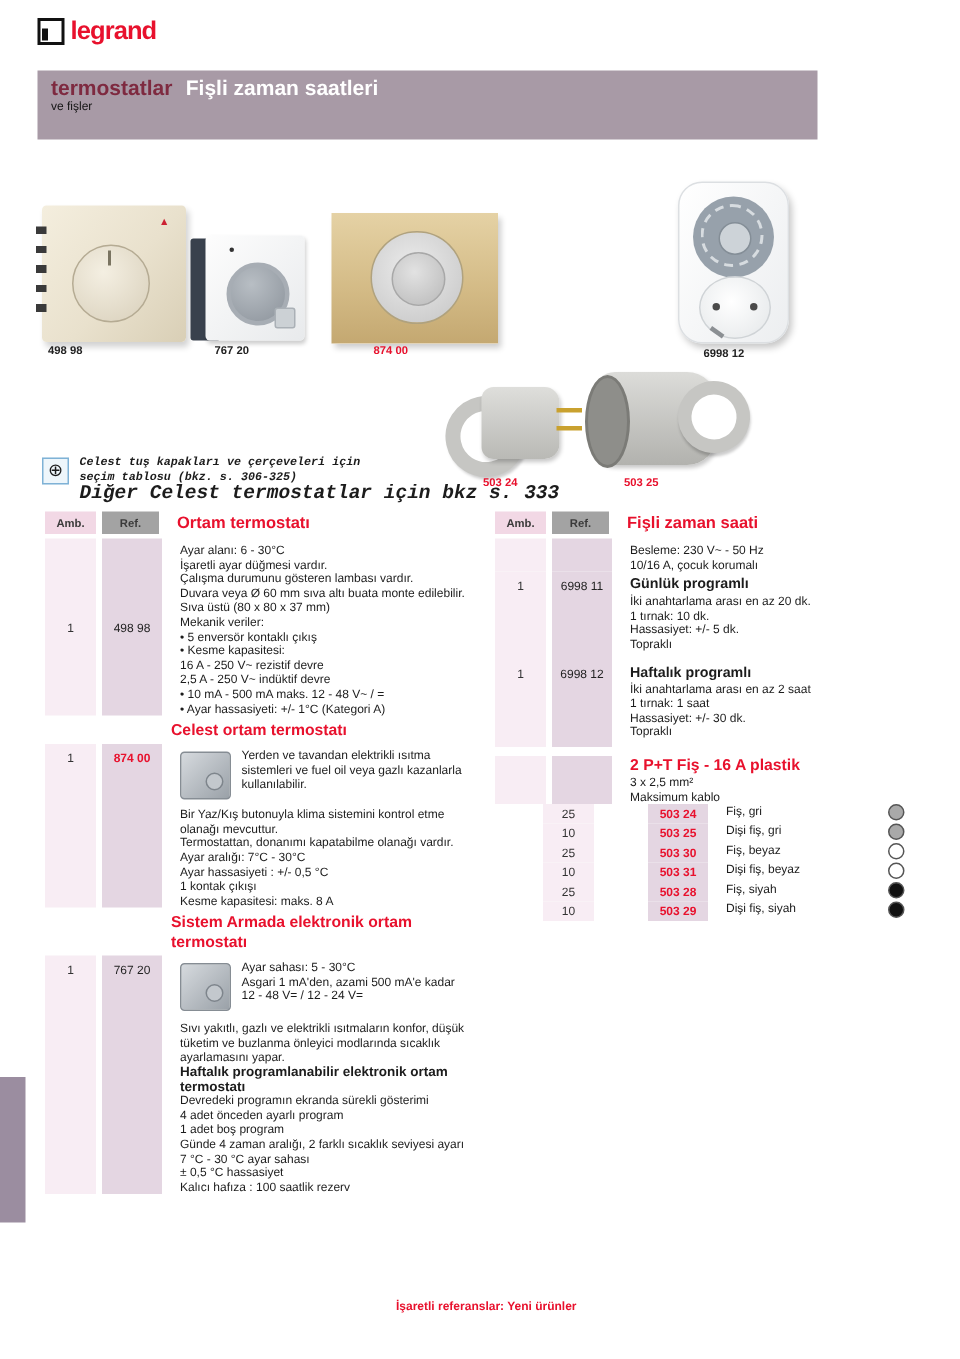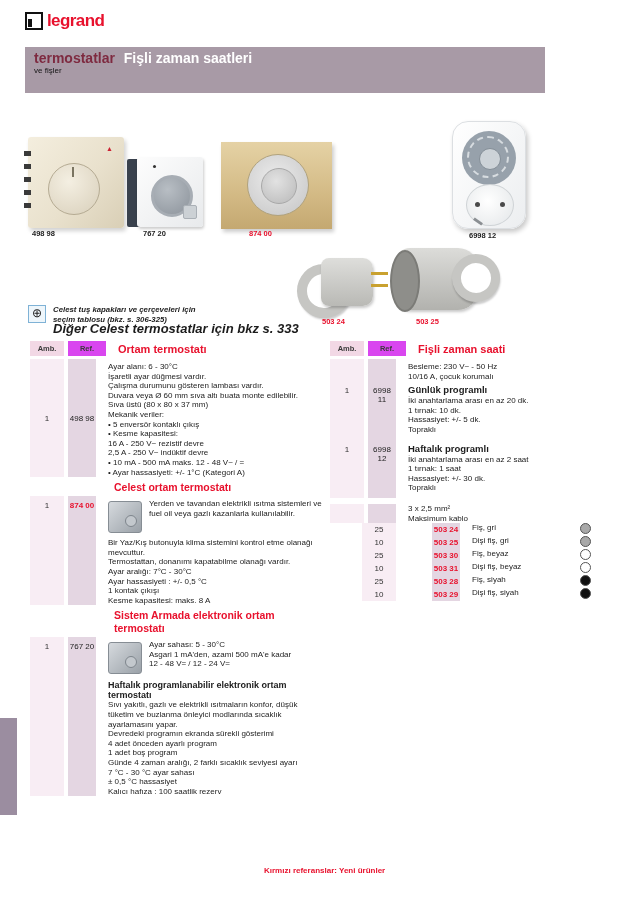--- a/index.html
+++ b/index.html
@@ -68,34 +68,34 @@
   .plug2{position:absolute;left:388px;top:246px;width:112px;height:70px;}
   .plug2-body{position:absolute;left:8px;top:2px;width:82px;height:62px;border-radius:14px 20px 20px 14px;
       background:linear-gradient(180deg,#dcdcd9,#b2b2ae);box-shadow:1px 2px 3px rgba(0,0,0,.22);}
   .plug2-open{position:absolute;left:2px;top:4px;width:26px;height:58px;border-radius:50%;background:#8e8e8a;border:2px solid #7b7b77;}
   .plug2-ring{position:absolute;right:0;top:8px;width:30px;height:30px;border-radius:50%;border:9px solid #c6c6c3;background:#fff;transform:rotate(14deg);box-shadow:1px 2px 2px rgba(0,0,0,.2);}
 
   
   .note{position:absolute;left:28px;top:305px;display:flex;gap:7px;}
   .note-icon{width:16px;height:16px;border:1px solid #7fb2d6;background:#eef6fb;color:#1a1a1a;
       font-size:12px;line-height:15px;text-align:center;flex:none;}
-  .note-text{font-size:7.8px;line-height:9.2px;color:#1a1a1a;font-style:italic;font-weight:bold;}
+  .note-text{font-size:7.8px;line-height:9.2px;color:#1a1a1a;font-style:italic;font-weight:bold;font-family:Liberation Mono, monospace;}
 
   
   .table{position:absolute;top:341px;}
   .table.left{left:30px;width:292px;}
   .table.right{left:330px;width:290px;}
   .thead{display:flex;gap:4px;height:15px;}
   .th-amb{width:34px;background:#f2d8e5;font-size:7.5px;font-weight:bold;color:#3a3a3a;display:flex;align-items:center;justify-content:center;}
-  .th-ref{width:38px;background:#d946ef;font-size:7.5px;font-weight:bold;color:#3a3a3a;display:flex;align-items:center;justify-content:center;}
+  .th-ref{width:38px;background:#a3a3a3;font-size:7.5px;font-weight:bold;color:#3a3a3a;display:flex;align-items:center;justify-content:center;}
   .th-title{flex:1;padding-left:8px;color:#e8112d;font-weight:bold;font-size:11px;display:flex;align-items:center;white-space:nowrap;}
 
   .group{display:flex;gap:4px;}
   .col-amb{width:34px;background:#f8edf4;font-size:8px;color:#333;text-align:center;flex:none;box-sizing:border-box;}
-  .col-ref{width:28px;background:#e4d6e2;font-size:8px;color:#222;text-align:center;flex:none;box-sizing:border-box;}
+  .col-ref{width:40px;background:#e4d6e2;font-size:8px;color:#222;text-align:center;flex:none;box-sizing:border-box;}
   .col-ref.red{color:#e8112d;font-weight:bold;}
   .col-body{flex:1;padding-left:8px;min-width:0;}
   .vcenter{display:flex;flex-direction:column;justify-content:center;}
   .vtop{padding-top:5px;}
 
   .ln{display:block;font-size:8px;line-height:9.6px;color:#1c1c1c;}
   .ln.strong{font-weight:bold;font-size:9px;}
   .row-name{display:block;font-size:9.5px;font-weight:bold;color:#1c1c1c;line-height:12px;}
   .sec-title{color:#e8112d;font-weight:bold;font-size:10.5px;line-height:13px;margin:4px 0 2px 84px;white-space:nowrap;}
 
@@ -243,22 +243,22 @@
     <div class="group">
       <div class="col-amb vtop">1</div>
       <div class="col-ref vtop">767 20</div>
       <div class="col-body pad-top">
         <div class="mini-img"></div>
         <span class="ln">Ayar sahası: 5 - 30°C</span>
         <span class="ln">Asgari 1 mA'den, azami 500 mA'e kadar</span>
         <span class="ln">12 - 48 V= / 12 - 24 V=</span>
         <div class="clear"></div>
         <div class="gap5"></div>
+        <span class="ln">Sıvı yakıtlı, gazlı ve elektrikli ısıtmaların konfor, düşük tüketim ve buzlanma önleyici modlarında sıcaklık ayarlamasını yapar.</span>
         <span class="ln strong">Haftalık programlanabilir elektronik ortam termostatı</span>
-        <span class="ln">Sıvı yakıtlı, gazlı ve elektrikli ısıtmaların konfor, düşük tüketim ve buzlanma önleyici modlarında sıcaklık ayarlamasını yapar.</span>
         <span class="ln">Devredeki programın ekranda sürekli gösterimi</span>
         <span class="ln">4 adet önceden ayarlı program</span>
         <span class="ln">1 adet boş program</span>
         <span class="ln">Günde 4 zaman aralığı, 2 farklı sıcaklık seviyesi ayarı</span>
         <span class="ln">7 °C - 30 °C ayar sahası</span>
         <span class="ln">± 0,5 °C hassasiyet</span>
         <span class="ln">Kalıcı hafıza : 100 saatlik rezerv</span>
       </div>
     </div>
   </div>
@@ -302,20 +302,21 @@
         <span class="ln">Hassasiyet: +/- 30 dk.</span>
         <span class="ln">Topraklı</span>
         <div class="gap5"></div>
       </div>
     </div>
 
     <div class="group" style="margin-top:6px">
       <div class="col-amb"></div>
       <div class="col-ref"></div>
       <div class="col-body">
+        <span class="ln" style="color:#e8112d;font-weight:bold;font-size:10.5px;line-height:13px">2 P+T Fiş - 16 A plastik</span>
         <span class="ln">3 x 2,5 mm²</span>
         <span class="ln">Maksimum kablo</span>
       </div>
     </div>
 
     <div class="prow">
       <div class="col-amb">25</div>
       <div class="col-ref red">503 24</div>
       <div class="col-body">
           <span class="plabel">Fiş, gri</span>
@@ -358,15 +359,15 @@
       <div class="col-amb">10</div>
       <div class="col-ref red">503 29</div>
       <div class="col-body">
           <span class="plabel">Dişi fiş, siyah</span>
         <span class="dot" style="background: rgb(17, 17, 17);"></span>
         </div>
     </div>
   </div>
 
   <div class="edge-tab"></div>
-  <div class="footer-note">Kırmızı referanslar: Yeni ürünler</div>
+  <div class="footer-note">İşaretli referanslar: Yeni ürünler</div>
 
 </div>
 
 </body></html>

